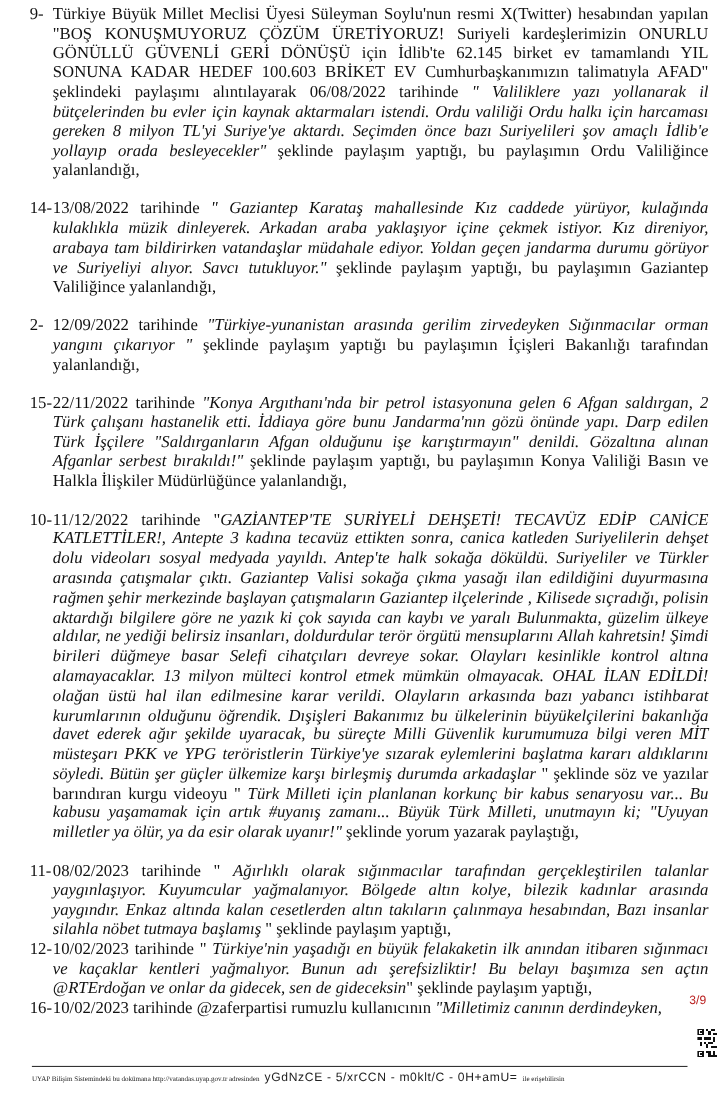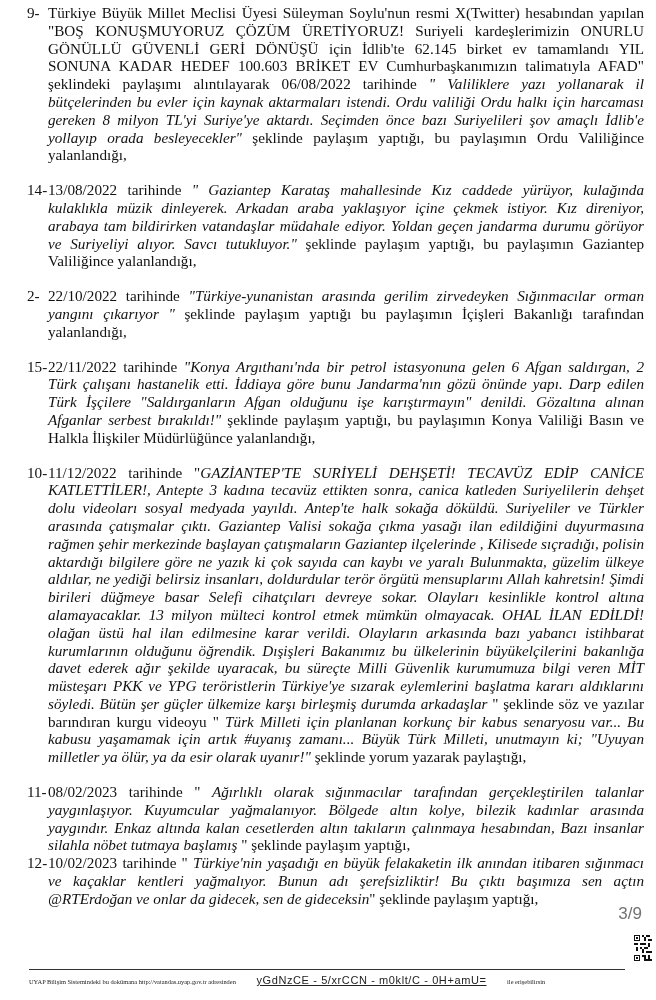--- a/index.html
+++ b/index.html
@@ -6,59 +6,63 @@
     body { width: 656px; height: 1000px; position: relative; overflow: hidden;
            font-family: "Liberation Serif", serif; color: #111; }
     .page { position: absolute; left: 0; top: 0; width: 656px; }
     .items { position: absolute; left: 27px; top: 4px; width: 617px; }
     .item { position: relative; padding-left: 21px; font-size: 15.2px; line-height: 17.8px;
             text-align: justify; }
     .item.gap { margin-bottom: 17px; }
     .num { position: absolute; left: 0; top: 0; }
     .it { font-style: italic; }
     .page-number { position: absolute; right: 14px; top: 904px; font-family: "Liberation Sans", sans-serif;
-                   font-size: 17px; color: #737373; }
+                   font-size: 11px; color: #b91c1c; }
     .qr { position: absolute; left: 634px; top: 935px; width: 18px; height: 26px; }
     .footer-rule { position: absolute; left: 29px; top: 969px; width: 596px; height: 1px; background: #333; }
     .footer { position: absolute; left: 29px; top: 974px; white-space: nowrap; font-size: 6.4px;
               color: #222; font-family: "Liberation Serif", serif; }
-    .footer .code { font-family: "Liberation Sans", sans-serif; font-size: 11px; letter-spacing: 0.6px; margin: 0 19px; text-decoration: underline; }
+    .footer .code { font-family: "Liberation Sans", sans-serif; font-size: 11px; letter-spacing: 0.6px; margin: 0 3px; }
   </style>
 </head>
 <body>
 
 <div class="page">
   <div class="items">
     <div class="item gap">
       <span class="num">9-</span>
       <span>Türkiye Büyük Millet Meclisi Üyesi Süleyman Soylu'nun resmi X(Twitter) hesabından yapılan "BOŞ KONUŞMUYORUZ ÇÖZÜM ÜRETİYORUZ! Suriyeli kardeşlerimizin ONURLU GÖNÜLLÜ GÜVENLİ GERİ DÖNÜŞÜ için İdlib'te 62.145 birket ev tamamlandı YIL SONUNA KADAR HEDEF 100.603 BRİKET EV Cumhurbaşkanımızın talimatıyla AFAD" şeklindeki paylaşımı alıntılayarak 06/08/2022 tarihinde </span><span class="it">" Valiliklere yazı yollanarak il bütçelerinden bu evler için kaynak aktarmaları istendi. Ordu valiliği Ordu halkı için harcaması gereken 8 milyon TL'yi Suriye'ye aktardı. Seçimden önce bazı Suriyelileri şov amaçlı İdlib'e yollayıp orada besleyecekler"</span><span> şeklinde paylaşım yaptığı, bu paylaşımın Ordu Valiliğince yalanlandığı,</span>
     </div>
     <div class="item gap">
       <span class="num">14-</span>
       <span>13/08/2022 tarihinde </span><span class="it">" Gaziantep Karataş mahallesinde Kız caddede yürüyor, kulağında kulaklıkla müzik dinleyerek. Arkadan araba yaklaşıyor içine çekmek istiyor. Kız direniyor, arabaya tam bildirirken vatandaşlar müdahale ediyor. Yoldan geçen jandarma durumu görüyor ve Suriyeliyi alıyor. Savcı tutukluyor."</span><span>  şeklinde paylaşım yaptığı, bu paylaşımın Gaziantep Valiliğince yalanlandığı,</span>
     </div>
     <div class="item gap">
       <span class="num">2-</span>
-      <span>22/10/2022 tarihinde </span><span class="it">"Türkiye-yunanistan arasında gerilim zirvedeyken Sığınmacılar orman yangını çıkarıyor "</span><span> şeklinde paylaşım yaptığı bu paylaşımın İçişleri Bakanlığı tarafından yalanlandığı,</span>
+      <span>12/09/2022 tarihinde </span><span class="it">"Türkiye-yunanistan arasında gerilim zirvedeyken Sığınmacılar orman yangını çıkarıyor "</span><span> şeklinde paylaşım yaptığı bu paylaşımın İçişleri Bakanlığı tarafından yalanlandığı,</span>
     </div>
     <div class="item gap">
       <span class="num">15-</span>
       <span>22/11/2022 tarihinde </span><span class="it">"Konya Argıthanı'nda bir petrol istasyonuna gelen 6 Afgan saldırgan, 2 Türk çalışanı hastanelik etti. İddiaya göre bunu Jandarma'nın gözü önünde yapı. Darp edilen Türk İşçilere "Saldırganların Afgan olduğunu işe karıştırmayın" denildi. Gözaltına alınan Afganlar serbest bırakıldı!"</span><span> şeklinde paylaşım yaptığı, bu paylaşımın Konya Valiliği Basın ve Halkla İlişkiler Müdürlüğünce yalanlandığı,</span>
     </div>
     <div class="item gap">
       <span class="num">10-</span>
       <span>11/12/2022 tarihinde "</span><span class="it">GAZİANTEP'TE SURİYELİ DEHŞETİ! TECAVÜZ EDİP CANİCE KATLETTİLER!, Antepte 3 kadına tecavüz ettikten sonra, canica katleden Suriyelilerin dehşet dolu videoları sosyal medyada yayıldı. Antep'te halk sokağa döküldü. Suriyeliler ve Türkler arasında çatışmalar çıktı. Gaziantep Valisi sokağa çıkma yasağı ilan edildiğini duyurmasına rağmen şehir merkezinde başlayan çatışmaların Gaziantep ilçelerinde , Kilisede sıçradığı, polisin aktardığı bilgilere göre ne yazık ki çok sayıda can kaybı ve yaralı Bulunmakta, güzelim ülkeye aldılar, ne yediği belirsiz insanları, doldurdular terör örgütü mensuplarını Allah kahretsin! Şimdi birileri düğmeye basar Selefi cihatçıları devreye sokar. Olayları kesinlikle kontrol altına alamayacaklar. 13 milyon mülteci kontrol etmek mümkün olmayacak. OHAL İLAN EDİLDİ! olağan üstü hal ilan edilmesine karar verildi. Olayların arkasında bazı yabancı istihbarat kurumlarının olduğunu öğrendik. Dışişleri Bakanımız bu ülkelerinin büyükelçilerini bakanlığa davet ederek ağır şekilde uyaracak, bu süreçte Milli Güvenlik kurumumuza bilgi veren MİT müsteşarı PKK ve YPG teröristlerin Türkiye'ye sızarak eylemlerini başlatma kararı aldıklarını söyledi. Bütün şer güçler ülkemize karşı birleşmiş durumda arkadaşlar</span><span> " şeklinde söz ve yazılar barındıran kurgu videoyu " </span><span class="it">Türk Milleti için planlanan korkunç bir kabus senaryosu var... Bu kabusu yaşamamak için artık #uyanış zamanı... Büyük Türk Milleti, unutmayın ki; "Uyuyan milletler ya ölür, ya da esir olarak uyanır!"</span><span> şeklinde yorum yazarak paylaştığı,</span>
     </div>
     <div class="item">
       <span class="num">11-</span>
       <span>08/02/2023 tarihinde " </span><span class="it">Ağırlıklı olarak sığınmacılar tarafından gerçekleştirilen talanlar yaygınlaşıyor. Kuyumcular yağmalanıyor. Bölgede altın kolye, bilezik kadınlar arasında yaygındır. Enkaz altında kalan cesetlerden altın takıların çalınmaya hesabından, Bazı insanlar silahla nöbet tutmaya başlamış</span><span> " şeklinde paylaşım yaptığı,</span>
     </div>
     <div class="item">
       <span class="num">12-</span>
-      <span>10/02/2023 tarihinde " </span><span class="it">Türkiye'nin yaşadığı en büyük felakaketin ilk anından itibaren sığınmacı ve kaçaklar kentleri yağmalıyor. Bunun adı şerefsizliktir! Bu çıktı başımıza sen açtın @RTErdoğan ve onlar da gidecek, sen de gideceksin</span><span>" şeklinde paylaşım yaptığı,</span>
+      <span>10/02/2023 tarihinde " </span><span class="it">Türkiye'nin yaşadığı en büyük felakaketin ilk anından itibaren sığınmacı ve kaçaklar kentleri yağmalıyor. Bunun adı şerefsizliktir! Bu belayı başımıza sen açtın @RTErdoğan ve onlar da gidecek, sen de gideceksin</span><span>" şeklinde paylaşım yaptığı,</span>
+    </div>
+    <div class="item">
+      <span class="num">16-</span>
+      <span>10/02/2023 tarihinde  @zaferpartisi rumuzlu kullanıcının </span><span class="it">"Milletimiz canının derdindeyken,</span>
     </div>
   </div>
 
   <div class="page-number">3/9</div>
 
   <svg class="qr" viewBox="0 0 9 13" shape-rendering="crispEdges">
     <rect x="0" y="0" width="3" height="3" fill="#111"></rect>
       <rect x="0.7" y="0.7" width="1.6" height="1.6" fill="#fff"></rect>
       <rect x="1.1" y="1.1" width="0.8" height="0.8" fill="#111"></rect>
     <rect x="4" y="0" width="1" height="1" fill="#111"></rect>

